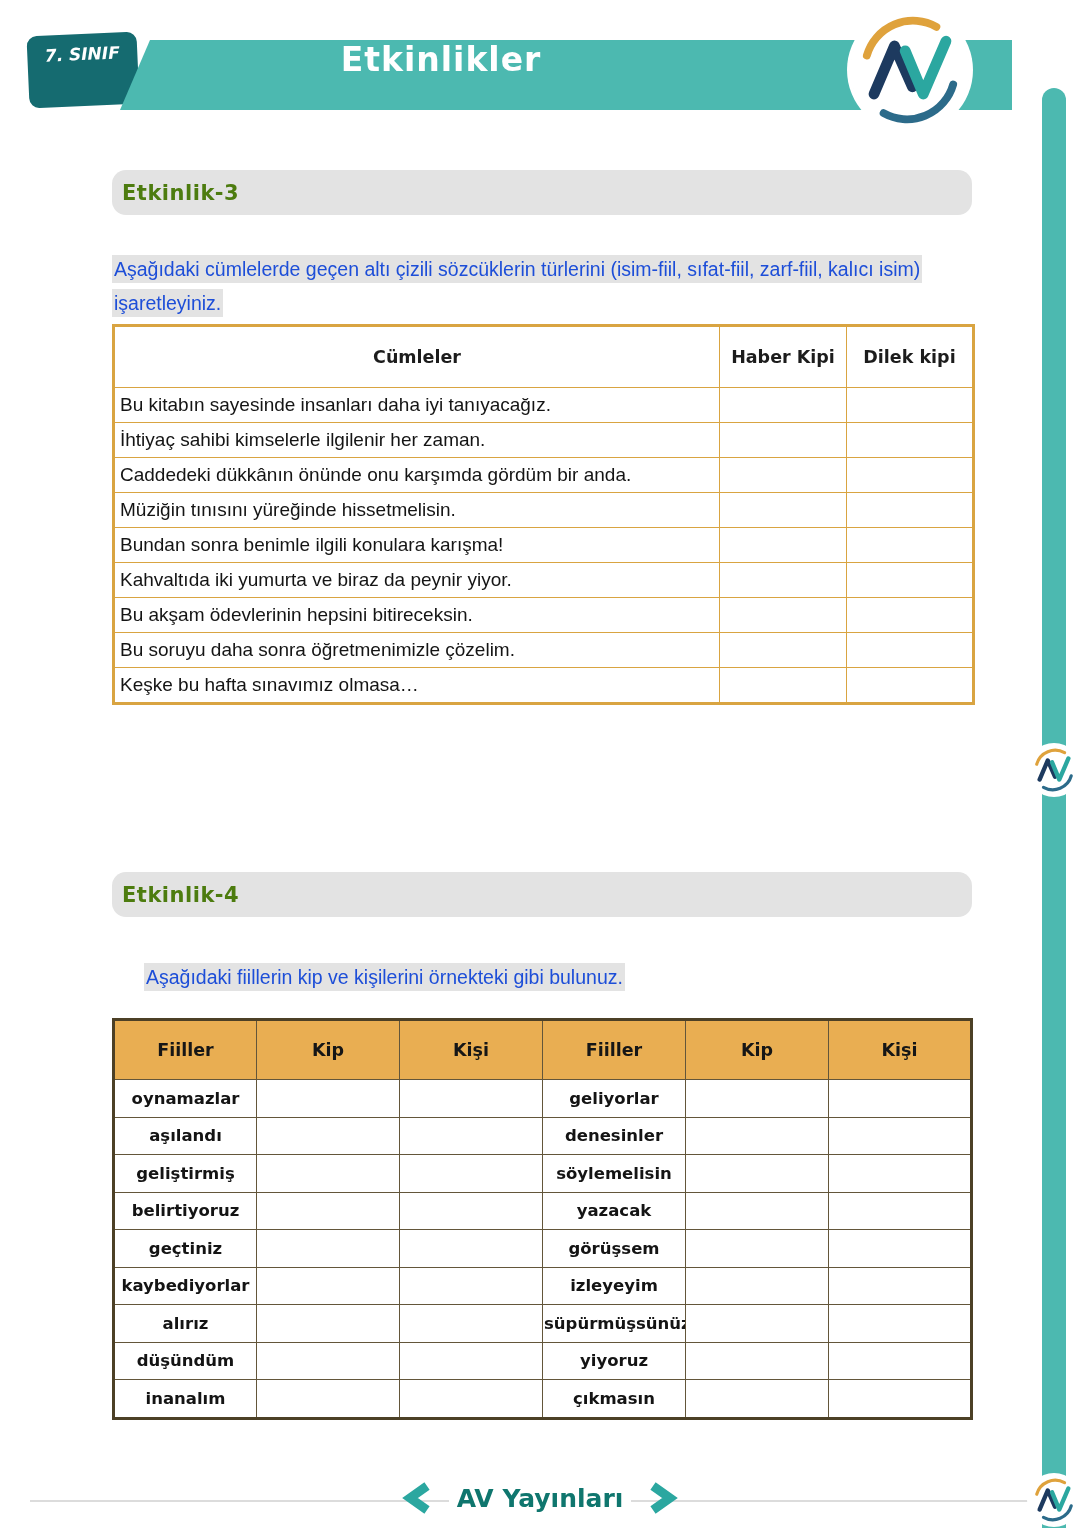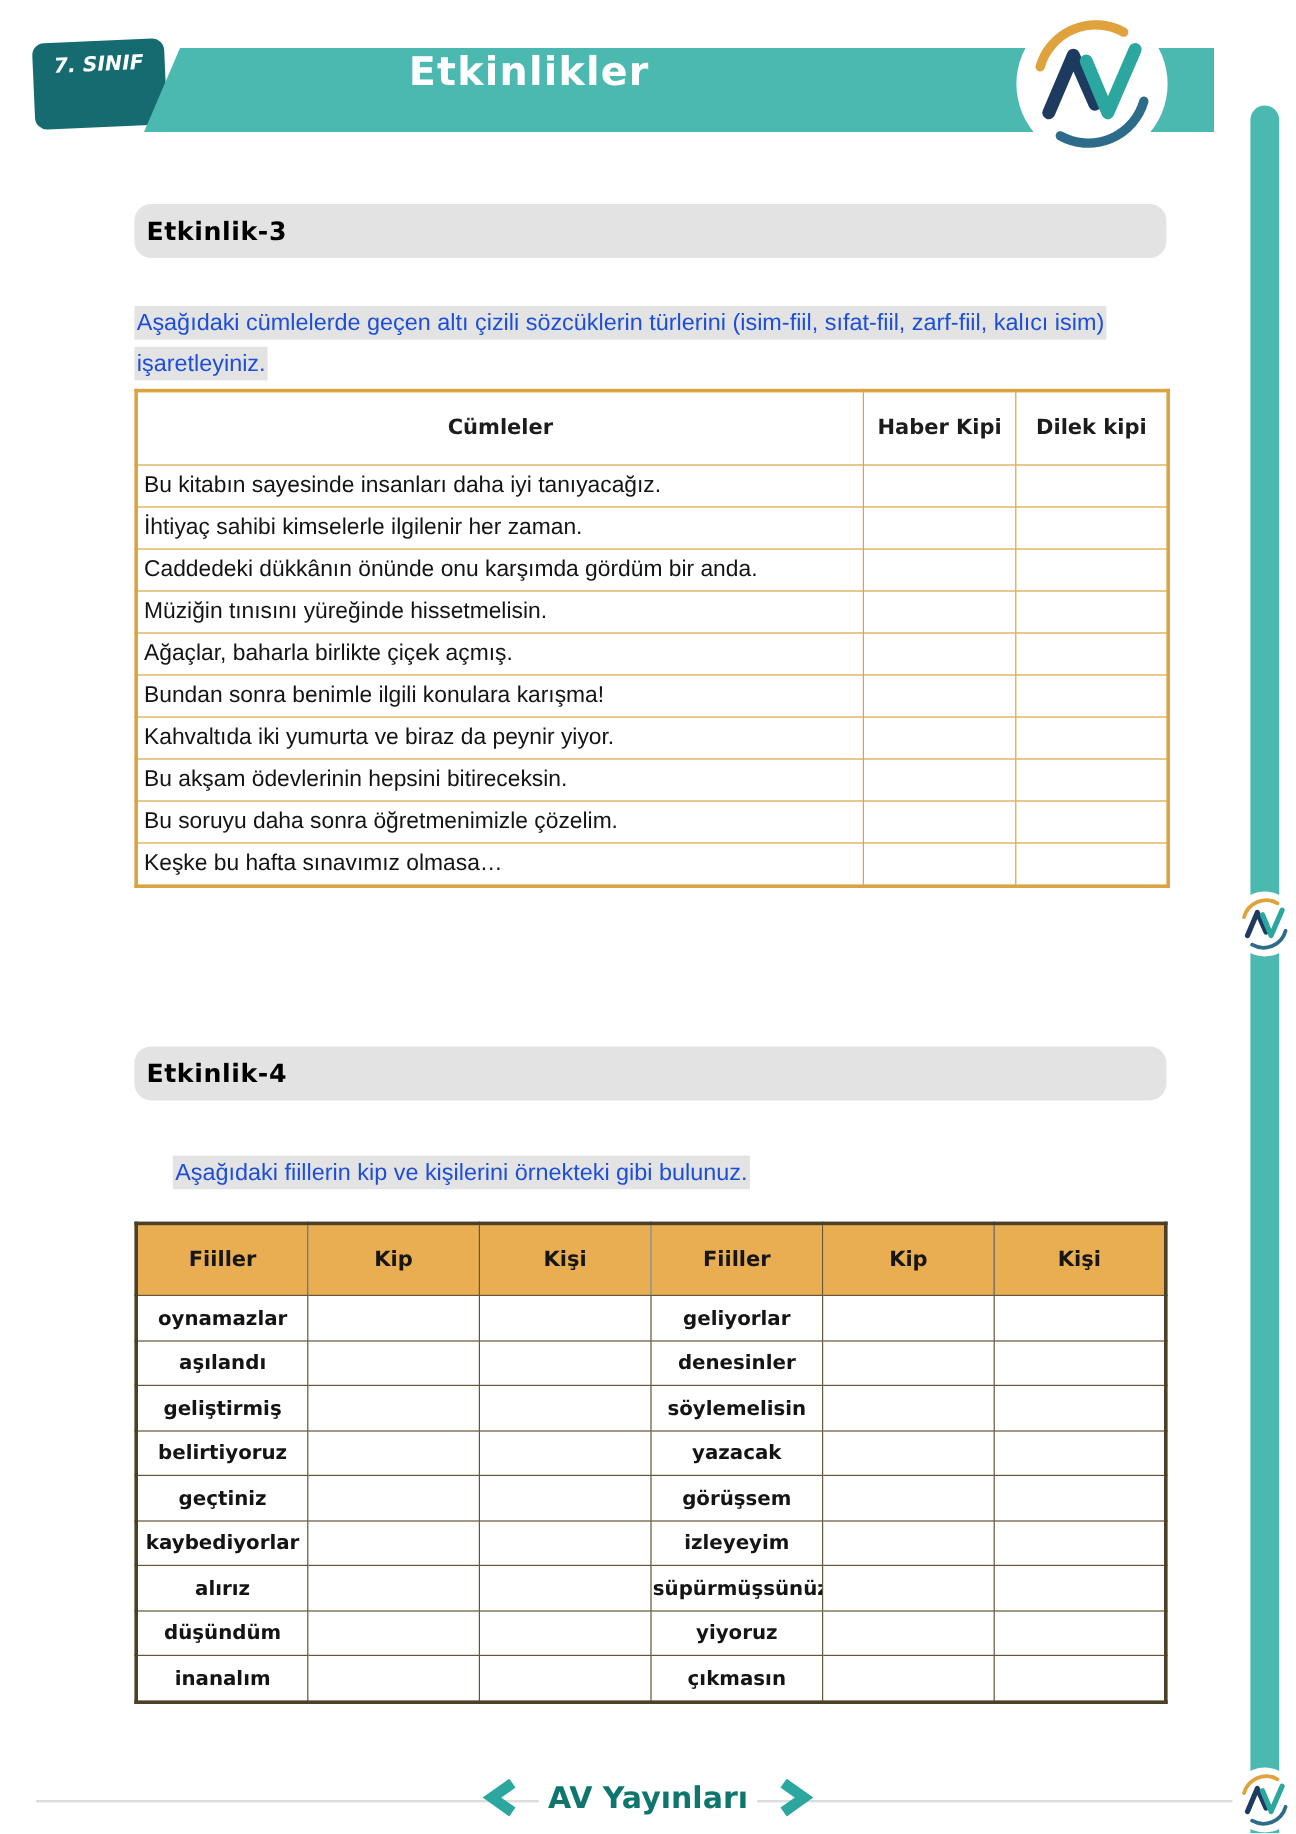--- a/index.html
+++ b/index.html
@@ -20,21 +20,21 @@
   .logo svg{display:block;width:100%;height:100%;}
   .logo-top{left:850px;top:10px;width:120px;height:120px;box-shadow:0 0 0 3px #ffffff;}
   .logo-mid{left:1030px;top:746px;width:48px;height:48px;box-shadow:0 0 0 3px #ffffff;}
   .logo-bot{left:1030px;top:1476px;width:48px;height:48px;box-shadow:0 0 0 3px #ffffff;}
   .side-stripe{position:absolute;left:1042px;top:88px;width:24px;height:1440px;
     background:#4cb9b0;border-radius:12px 12px 0 0;z-index:2;}
 
   
   .sec-heading{position:absolute;left:112px;width:860px;height:45px;background:#e3e3e3;
     display:flex;align-items:center;padding-left:10px;box-sizing:border-box;
-    font:bold 21px "DejaVu Sans",sans-serif;color:#000000;letter-spacing:.5px;border-radius:14px;}
+    font:bold 21px "DejaVu Sans",sans-serif;color:#4d7c0f;letter-spacing:.5px;border-radius:14px;}
   #heading3{top:170px;}  #heading4{top:872px;}
   .instruction{position:absolute;left:112px;width:872px;font-size:19.5px;
     line-height:34px;color:#1d4ed8;}
   #instr3{top:232px;}  #instr4{top:940px;padding-left:32px;}
   .instruction .hl{background:#e3e3e3;padding:3px 2px;
     box-decoration-break:clone;-webkit-box-decoration-break:clone;}
 
   
   .tbl{position:absolute;border-collapse:collapse;table-layout:fixed;background:#fff;}
   #table3{left:112px;top:312px;width:860px;border:3px solid #d9a441;margin-top:12px;}
@@ -130,25 +130,20 @@
           <td>Caddedeki dükkânın önünde onu karşımda gördüm bir anda.</td>
           <td></td>
           <td></td>
         </tr>
       <tr>
           <td>Müziğin tınısını yüreğinde hissetmelisin.</td>
           <td></td>
           <td></td>
         </tr>
       <tr>
-          <td>Ağaçlar, baharla birlikte çiçek açmış.</td>
-          <td></td>
-          <td></td>
-        </tr>
-      <tr>
           <td>Bundan sonra benimle ilgili konulara karışma!</td>
           <td></td>
           <td></td>
         </tr>
       <tr>
           <td>Kahvaltıda iki yumurta ve biraz da peynir yiyor.</td>
           <td></td>
           <td></td>
         </tr>
       <tr>

